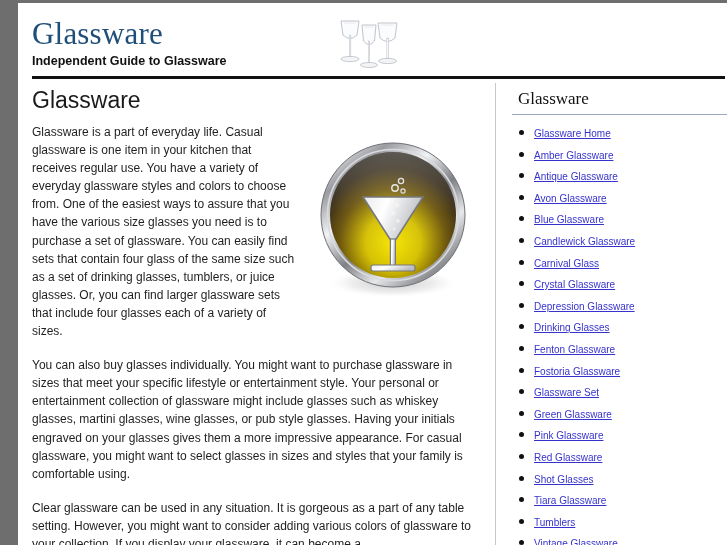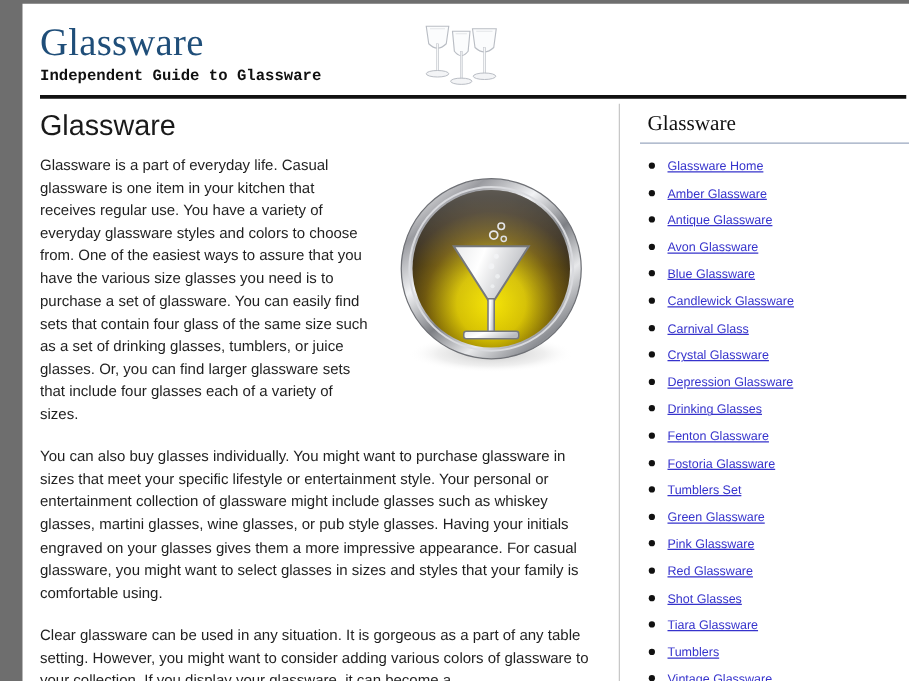--- a/index.html
+++ b/index.html
@@ -37,21 +37,21 @@
     font-family: "Liberation Serif", serif;
     font-size: 31px;
     font-weight: 400;
     letter-spacing: 0.2px;
     margin: 0;
     padding-top: 14px;
     line-height: 34px;
   }
   #site-tagline {
     color: #111111;
-    font-family: Liberation Mono, monospace;
+    font-family: Liberation Sans, sans-serif;
     font-size: 12.5px;
     font-weight: bold;
     margin: 0;
     padding-top: 3px;
     line-height: 15px;
   }
   #header-glasses {
     position: absolute;
     right: 332px;
     top: 12px;
@@ -295,21 +295,21 @@
         <li><a class="sidebar-link">Antique Glassware</a></li>
         <li><a class="sidebar-link">Avon Glassware</a></li>
         <li><a class="sidebar-link">Blue Glassware</a></li>
         <li><a class="sidebar-link">Candlewick Glassware</a></li>
         <li><a class="sidebar-link">Carnival Glass</a></li>
         <li><a class="sidebar-link">Crystal Glassware</a></li>
         <li><a class="sidebar-link">Depression Glassware</a></li>
         <li><a class="sidebar-link">Drinking Glasses</a></li>
         <li><a class="sidebar-link">Fenton Glassware</a></li>
         <li><a class="sidebar-link">Fostoria Glassware</a></li>
-        <li><a class="sidebar-link">Tumblers Set</a></li>
+        <li><a class="sidebar-link">Glassware Set</a></li>
         <li><a class="sidebar-link">Green Glassware</a></li>
         <li><a class="sidebar-link">Pink Glassware</a></li>
         <li><a class="sidebar-link">Red Glassware</a></li>
         <li><a class="sidebar-link">Shot Glasses</a></li>
         <li><a class="sidebar-link">Tiara Glassware</a></li>
         <li><a class="sidebar-link">Tumblers</a></li>
         <li><a class="sidebar-link">Vintage Glassware</a></li>
       </ul>
     </div>
 

